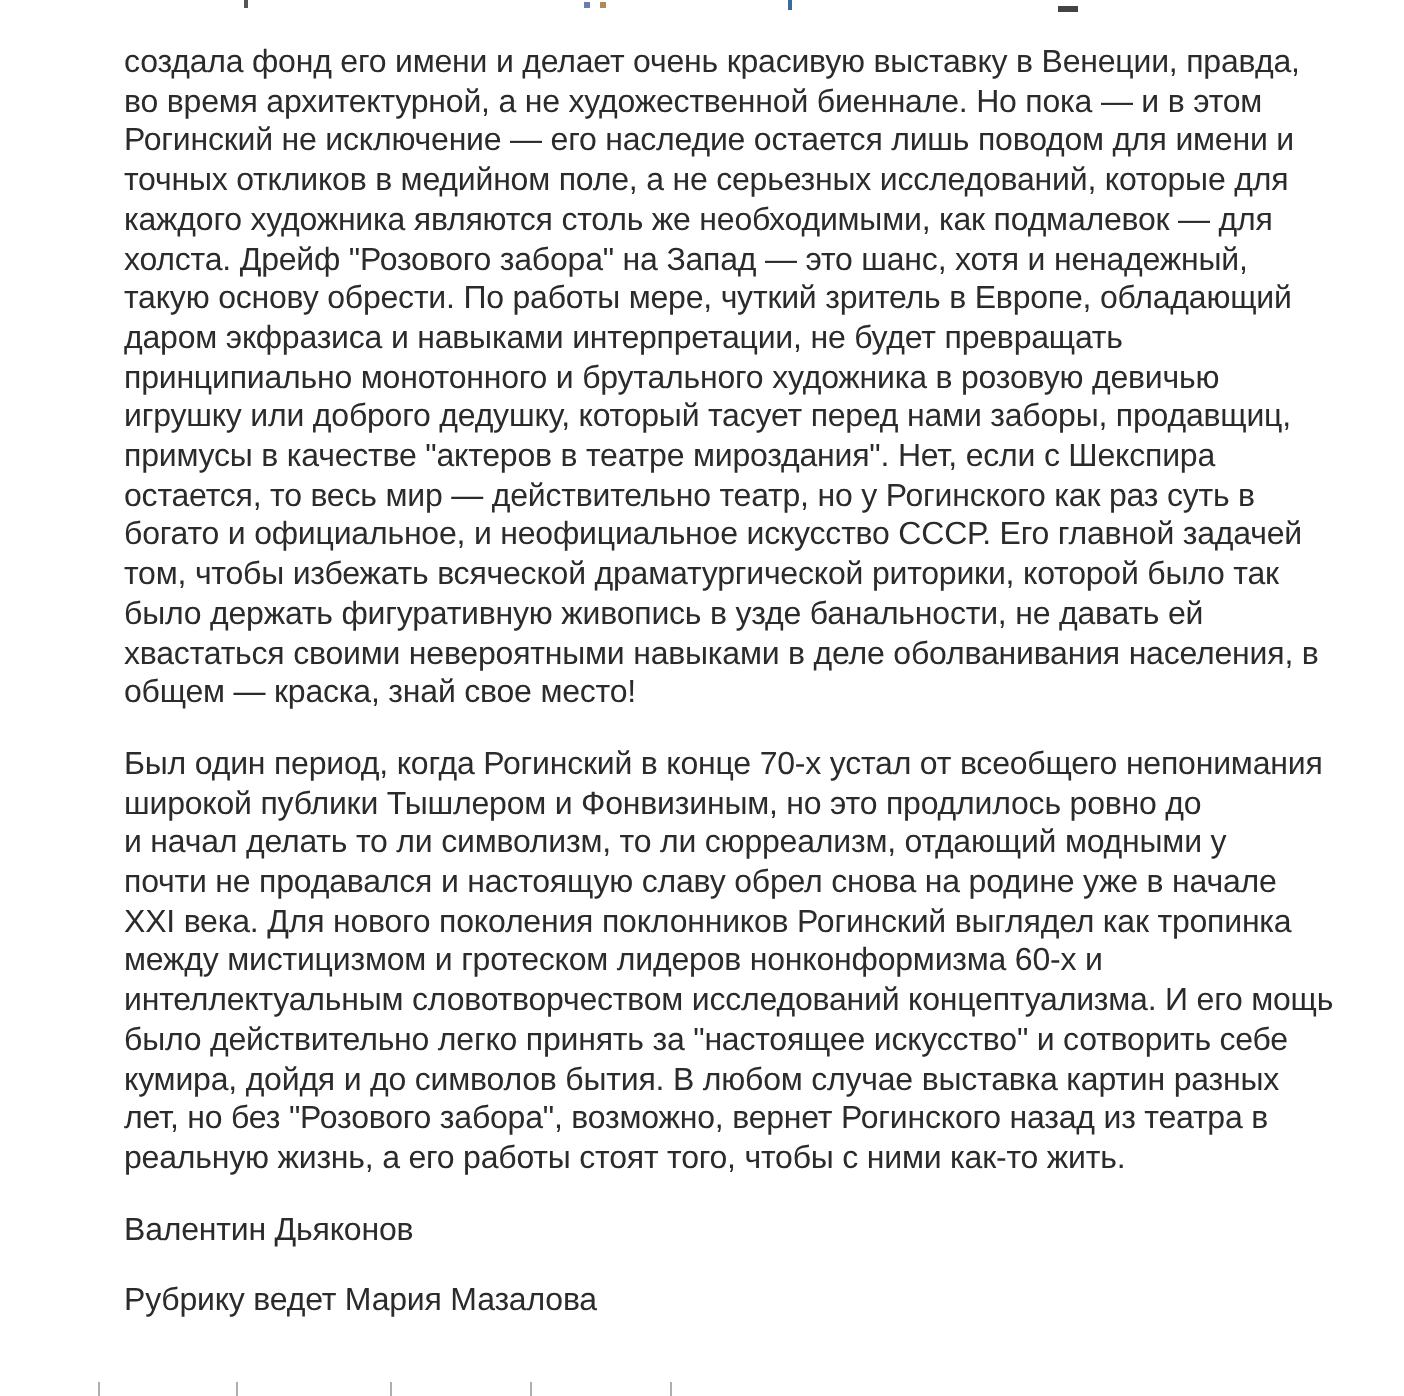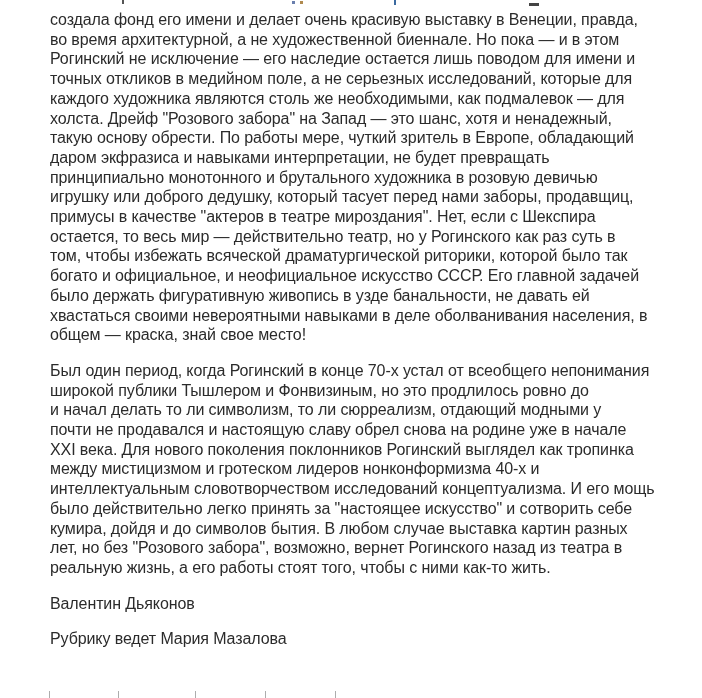--- a/index.html
+++ b/index.html
@@ -25,21 +25,21 @@
   
   .article {
     position: absolute;
     left: 50px;
     top: 10px;
     width: 628px;
     font-size: 16px;
     line-height: 19.7px;
     letter-spacing: -0.1px;
   }
-  .para { margin: 0; }
+  .para { margin: 12px; }
   .para + .para { margin-top: 16px; }
   .line {
     white-space: nowrap;
     overflow: visible;
   }
 
   
   .top-remnant {
     position: absolute;
     top: 0; left: 0;
@@ -97,33 +97,33 @@
         <div class="line">Рогинский не исключение — его наследие остается лишь поводом для имени и</div>
         <div class="line">точных откликов в медийном поле, а не серьезных исследований, которые для</div>
         <div class="line">каждого художника являются столь же необходимыми, как подмалевок — для</div>
         <div class="line">холста. Дрейф "Розового забора" на Запад — это шанс, хотя и ненадежный,</div>
         <div class="line">такую основу обрести. По работы мере, чуткий зритель в Европе, обладающий</div>
         <div class="line">даром экфразиса и навыками интерпретации, не будет превращать</div>
         <div class="line">принципиально монотонного и брутального художника в розовую девичью</div>
         <div class="line">игрушку или доброго дедушку, который тасует перед нами заборы, продавщиц,</div>
         <div class="line">примусы в качестве "актеров в театре мироздания". Нет, если с Шекспира</div>
         <div class="line">остается, то весь мир — действительно театр, но у Рогинского как раз суть в</div>
+        <div class="line">богато и официальное, и неофициальное искусство СССР. Его главной задачей</div>
         <div class="line">том, чтобы избежать всяческой драматургической риторики, которой было так</div>
-        <div class="line">богато и официальное, и неофициальное искусство СССР. Его главной задачей</div>
         <div class="line">было держать фигуративную живопись в узде банальности, не давать ей</div>
         <div class="line">хвастаться своими невероятными навыками в деле оболванивания населения, в</div>
         <div class="line">общем — краска, знай свое место!</div>
       </div>
     <div class="para">
         <div class="line">Был один период, когда Рогинский в конце 70-х устал от всеобщего непонимания</div>
         <div class="line">широкой публики Тышлером и Фонвизиным, но это продлилось ровно до</div>
         <div class="line">и начал делать то ли символизм, то ли сюрреализм, отдающий модными у</div>
         <div class="line">почти не продавался и настоящую славу обрел снова на родине уже в начале</div>
         <div class="line">XXI века. Для нового поколения поклонников Рогинский выглядел как тропинка</div>
-        <div class="line">между мистицизмом и гротеском лидеров нонконформизма 40-х и</div>
+        <div class="line">между мистицизмом и гротеском лидеров нонконформизма 60-х и</div>
         <div class="line">интеллектуальным словотворчеством исследований концептуализма. И его мощь</div>
         <div class="line">было действительно легко принять за "настоящее искусство" и сотворить себе</div>
         <div class="line">кумира, дойдя и до символов бытия. В любом случае выставка картин разных</div>
         <div class="line">лет, но без "Розового забора", возможно, вернет Рогинского назад из театра в</div>
         <div class="line">реальную жизнь, а его работы стоят того, чтобы с ними как-то жить.</div>
       </div>
     <div class="para">Валентин Дьяконов</div>
     <div class="para">Рубрику ведет Мария Мазалова</div>
   </div>
 

